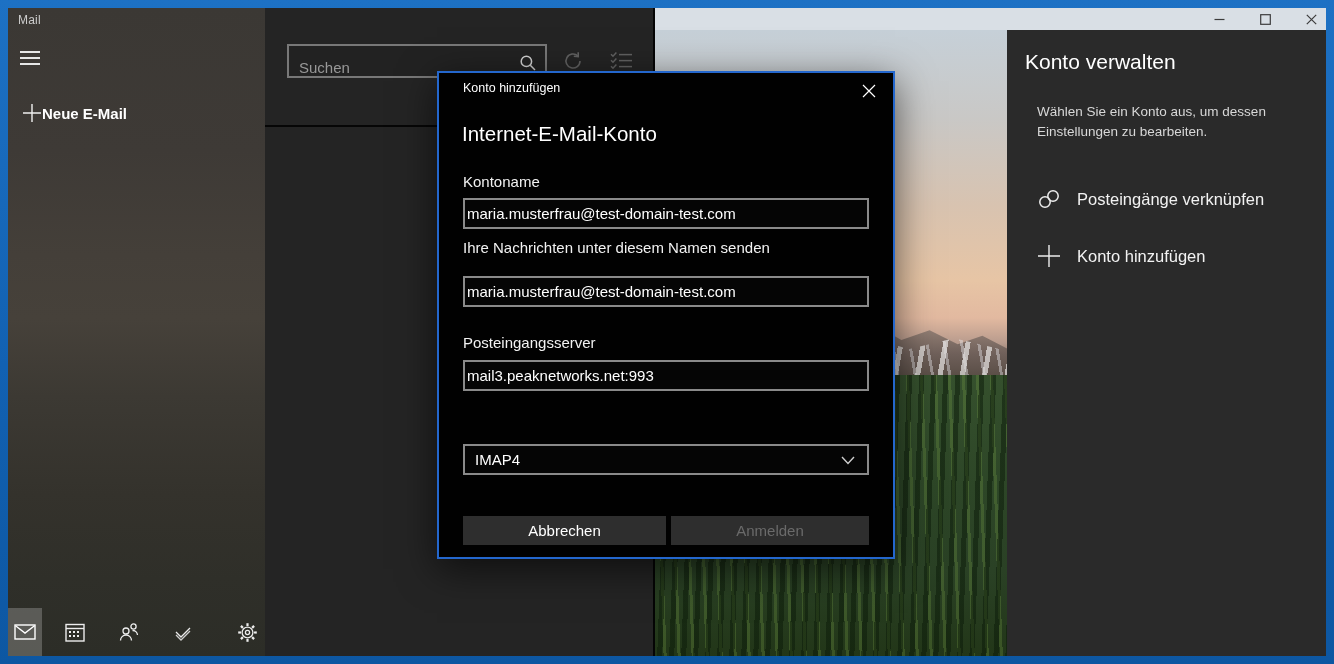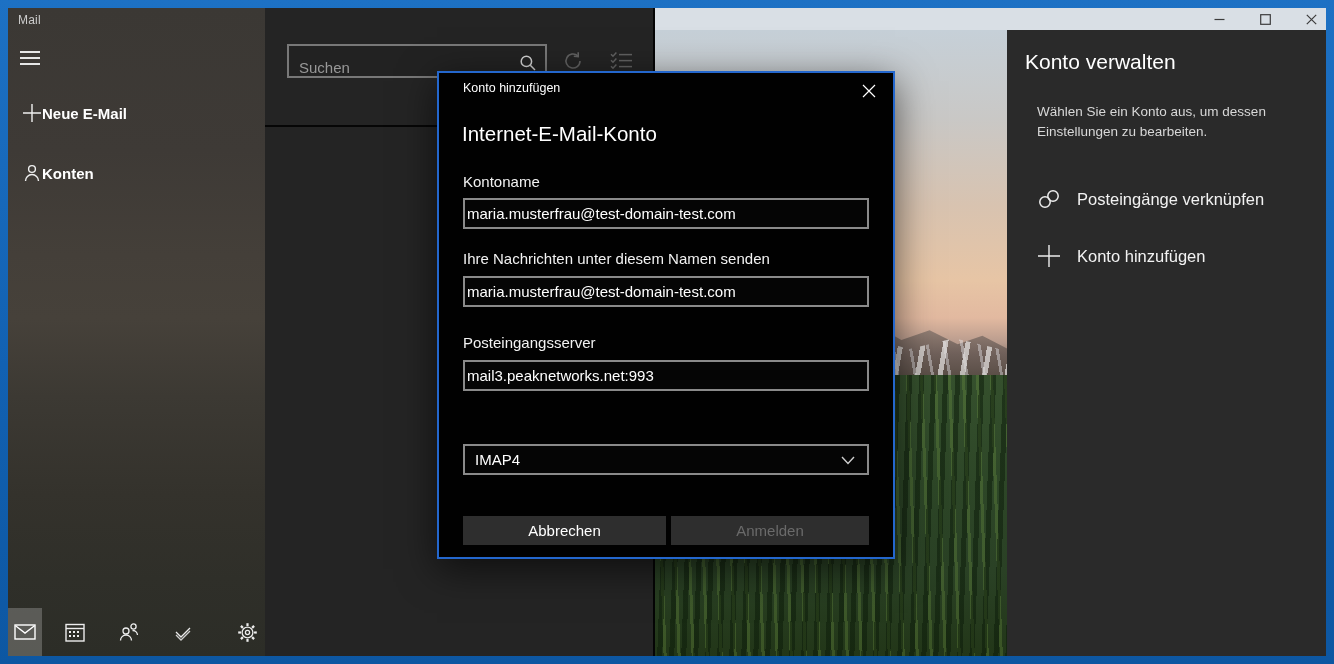--- a/index.html
+++ b/index.html
@@ -150,29 +150,20 @@
 
       <div class="abs side-row" style="top:88px;">
         <span class="ic">
           <svg width="20" height="20" viewBox="0 0 20 20">
               <path d="M10 1 V19 M1 10 H19" stroke="#f0f0f0" stroke-width="1.4" fill="none"></path>
             </svg>
         </span>
         <span class="lbl">Neue E-Mail</span>
       </div>
 
-      <div class="abs side-row" style="top:148px;">
-        <span class="ic">
-          <svg width="20" height="20" viewBox="0 0 20 20" fill="none" stroke="#f0f0f0" stroke-width="1.4">
-            <circle cx="10" cy="6" r="3.4"></circle>
-              <path d="M3.5 18 a6.5 6.5 0 0 1 13 0"></path>
-          </svg>
-        </span>
-        <span class="lbl">Konten</span>
-      </div>
 
       <div class="abs dock">
         <div class="tile sel">
           <svg width="22" height="16" viewBox="0 0 22 16">
             <rect x="1" y="1" width="20" height="14" fill="none" stroke="#ffffff" stroke-width="1.4"></rect>
             <path d="M1.5 1.8 L11 9 L20.5 1.8" fill="none" stroke="#ffffff" stroke-width="1.4"></path>
           </svg>
         </div>
         <div style="width:22px;" class="sp"></div>
         <div class="tile">
@@ -256,21 +247,21 @@
       <div class="dlg-close">
         <svg width="14" height="14" viewBox="0 0 14 14">
           <path d="M1 1 L13 13 M13 1 L1 13" stroke="#ffffff" stroke-width="1.2" fill="none"></path>
         </svg>
       </div>
       <div class="dlg-h1">Internet-E-Mail-Konto</div>
 
       <div class="f-label" style="top:100px;">Kontoname</div>
       <input class="f-input" style="top: 125px;" type="text" value="maria.musterfrau@test-domain-test.com">
 
-      <div class="f-label" style="top:177px;">Ihre Nachrichten unter diesem Namen senden</div>
+      <div class="f-label" style="top:166px;">Ihre Nachrichten unter diesem Namen senden</div>
       <input class="f-input" style="top: 203px;" type="text" value="maria.musterfrau@test-domain-test.com">
 
       <div class="f-label" style="top:261px;">Posteingangsserver</div>
       <input class="f-input" style="top: 287px;" type="text" value="mail3.peaknetworks.net:993">
 
       <div class="f-label" style="top:336px;margin-top:44px;">Kontotyp</div>
       <div class="f-select" style="top:371px;">
         <span class="val">IMAP4</span>
         <span class="chev">
           <svg width="14" height="9" viewBox="0 0 14 9">

